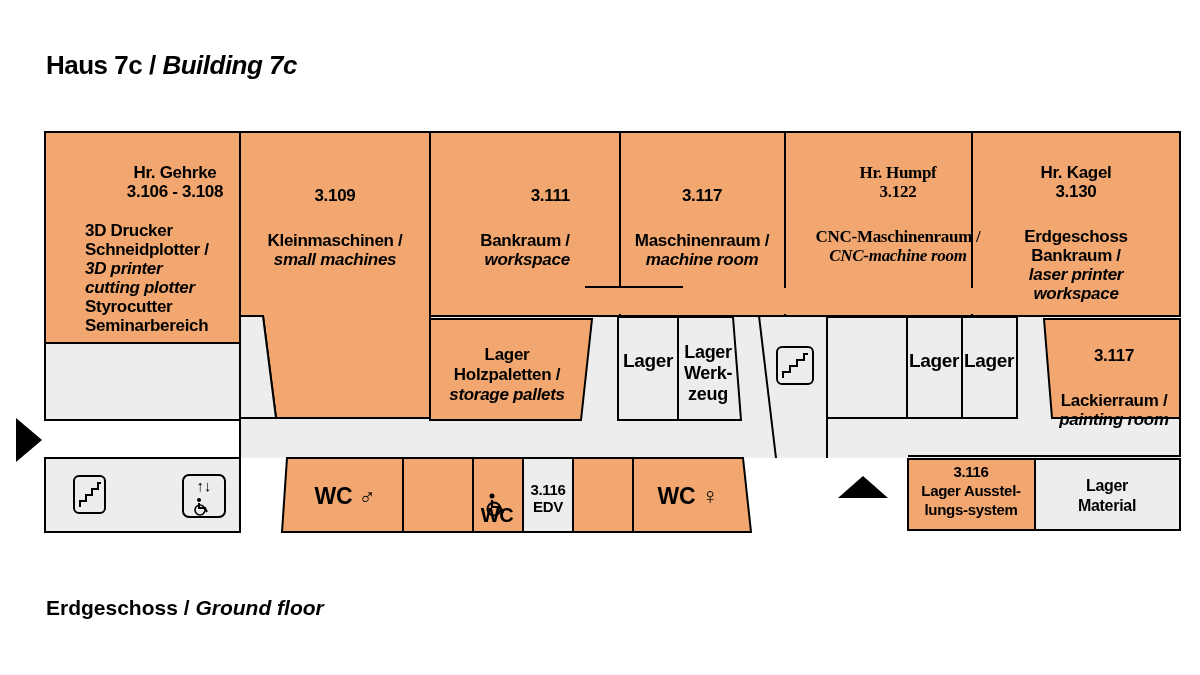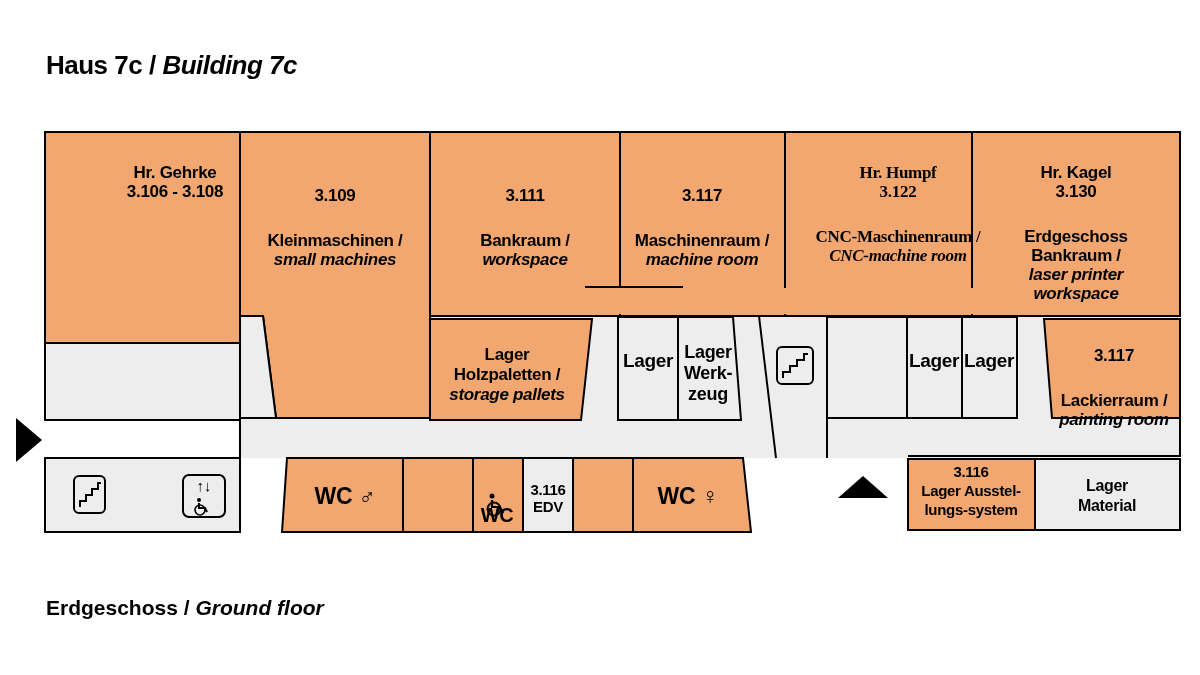--- a/index.html
+++ b/index.html
@@ -94,28 +94,36 @@
   </div>
   <div class="footer">
     <span>Erdgeschoss /</span>
     <span class="it">Ground floor</span>
   </div>
 
   <div class="lbl" style="left:142px;top:163px;margin-left:33px;">
     <div>Hr. Gehrke</div>
     <div>3.106 - 3.108</div>
   </div>
+  <div class="lbl lbl-left" style="left:85px;top:221px;">
+    <div>3D Drucker</div>
+    <div>Schneidplotter /</div>
+    <div class="it">3D printer</div>
+    <div class="it">cutting plotter</div>
+    <div>Styrocutter</div>
+    <div>Seminarbereich</div>
+  </div>
 
   <div class="lbl" style="left:335px;top:186px;">
     <div>3.109</div>
     <div class="gap">Kleinmaschinen /</div>
     <div class="it">small machines</div>
   </div>
 
-  <div class="lbl" style="left:525px;top:186px;">
+  <div class="lbl" style="left:525px;top:186px;text-align:right;">
     <div>3.111</div>
     <div class="gap">Bankraum /</div>
     <div class="it">workspace</div>
   </div>
 
   <div class="lbl" style="left:702px;top:186px;">
     <div>3.117</div>
     <div class="gap">Maschinenraum /</div>
     <div class="it">machine room</div>
   </div>

